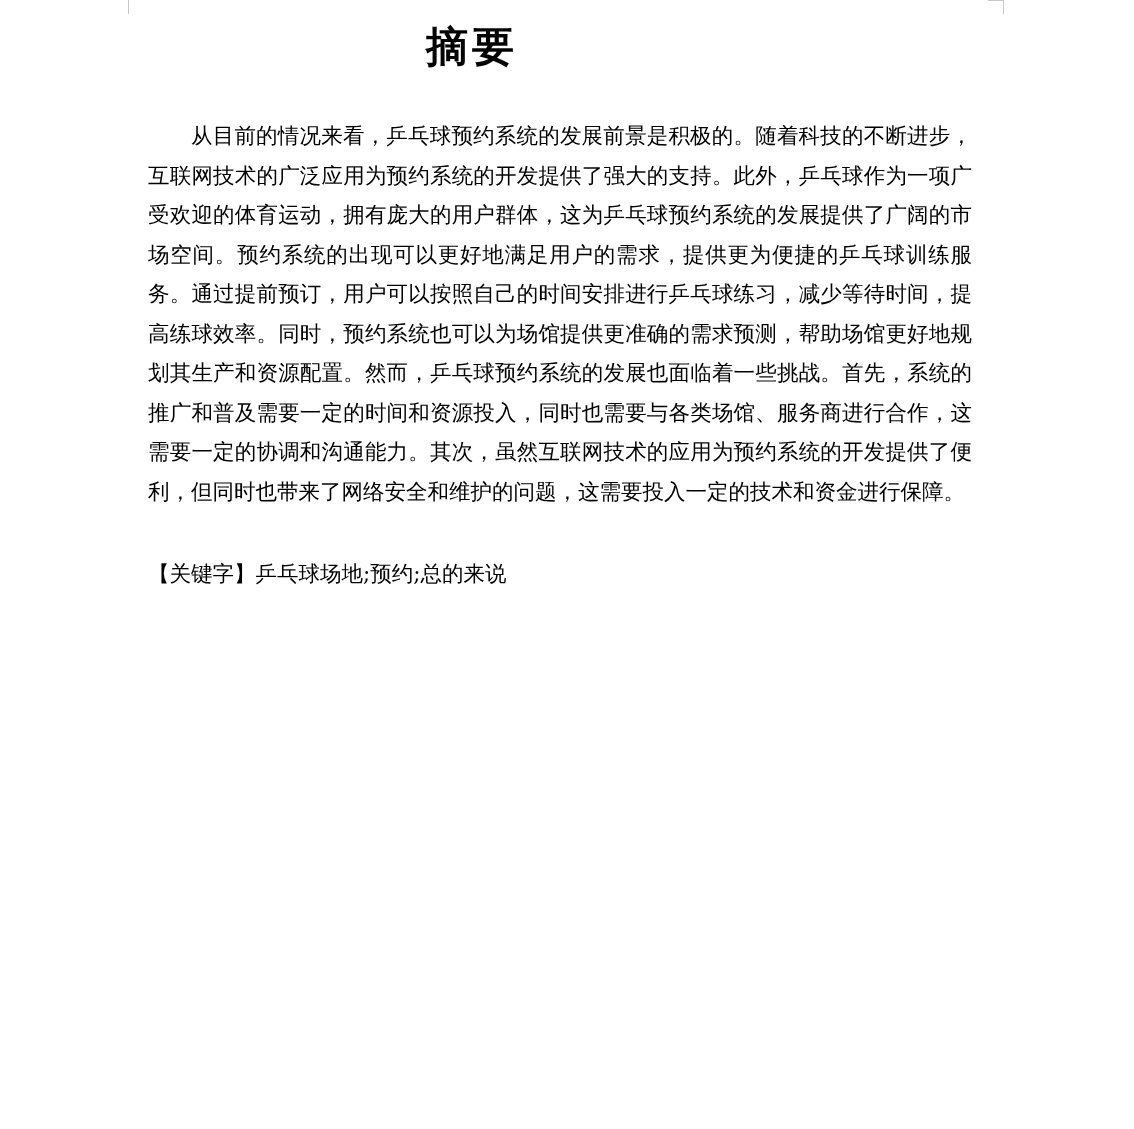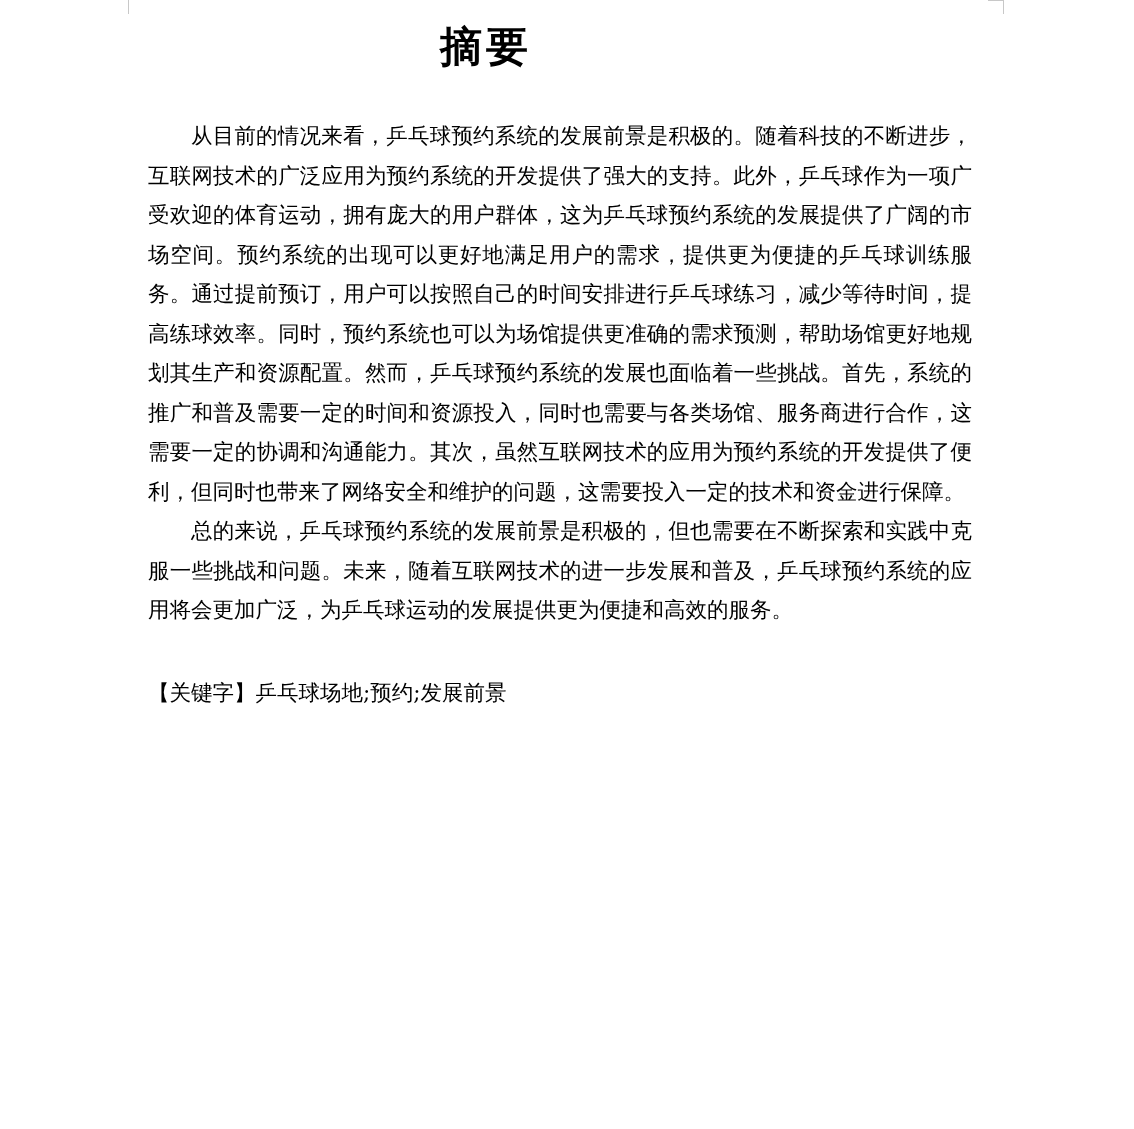--- a/index.html
+++ b/index.html
@@ -37,21 +37,20 @@
     position: absolute;
     left: 0;
     top: 22px;
     width: 944px;
     text-align: center;
     font-family: "DejaVu Serif", "Liberation Serif", serif;
     font-weight: bold;
     font-size: 42px;
     letter-spacing: 4px;
     line-height: 1.2;
-    padding-left: 14px;
   }
 
   .body-area {
     position: absolute;
     left: 148px;
     top: 118px;
     width: 824px;
   }
 
   p.para {
@@ -82,17 +81,16 @@
 <div class="page">
 
   <div class="crop-mark left"></div>
   <div class="crop-mark right"></div>
   <div class="crop-mark right2"></div>
 
   <div class="doc-title">摘要</div>
 
   <div class="body-area">
     <p class="para">从目前的情况来看，乒乓球预约系统的发展前景是积极的。随着科技的不断进步，互联网技术的广泛应用为预约系统的开发提供了强大的支持。此外，乒乓球作为一项广受欢迎的体育运动，拥有庞大的用户群体，这为乒乓球预约系统的发展提供了广阔的市场空间。预约系统的出现可以更好地满足用户的需求，提供更为便捷的乒乓球训练服务。通过提前预订，用户可以按照自己的时间安排进行乒乓球练习，减少等待时间，提高练球效率。同时，预约系统也可以为场馆提供更准确的需求预测，帮助场馆更好地规划其生产和资源配置。然而，乒乓球预约系统的发展也面临着一些挑战。首先，系统的推广和普及需要一定的时间和资源投入，同时也需要与各类场馆、服务商进行合作，这需要一定的协调和沟通能力。其次，虽然互联网技术的应用为预约系统的开发提供了便利，但同时也带来了网络安全和维护的问题，这需要投入一定的技术和资金进行保障。</p>
-    <p class="para">总的来说，乒乓球预约系统的发展前景是积极的，但也需要在不断探索和实践中克服一些挑战和问题。未来，随着互联网技术的进一步发展和普及，乒乓球预约系统的应用将会更加广泛，为乒乓球运动的发展提供更为便捷和高效的服务。</p>
-    <p class="keywords">【关键字】乒乓球场地;预约;发展前景</p>
+    <p class="keywords">【关键字】乒乓球场地;预约;总的来说</p>
   </div>
 
 </div>
 
 </body></html>

